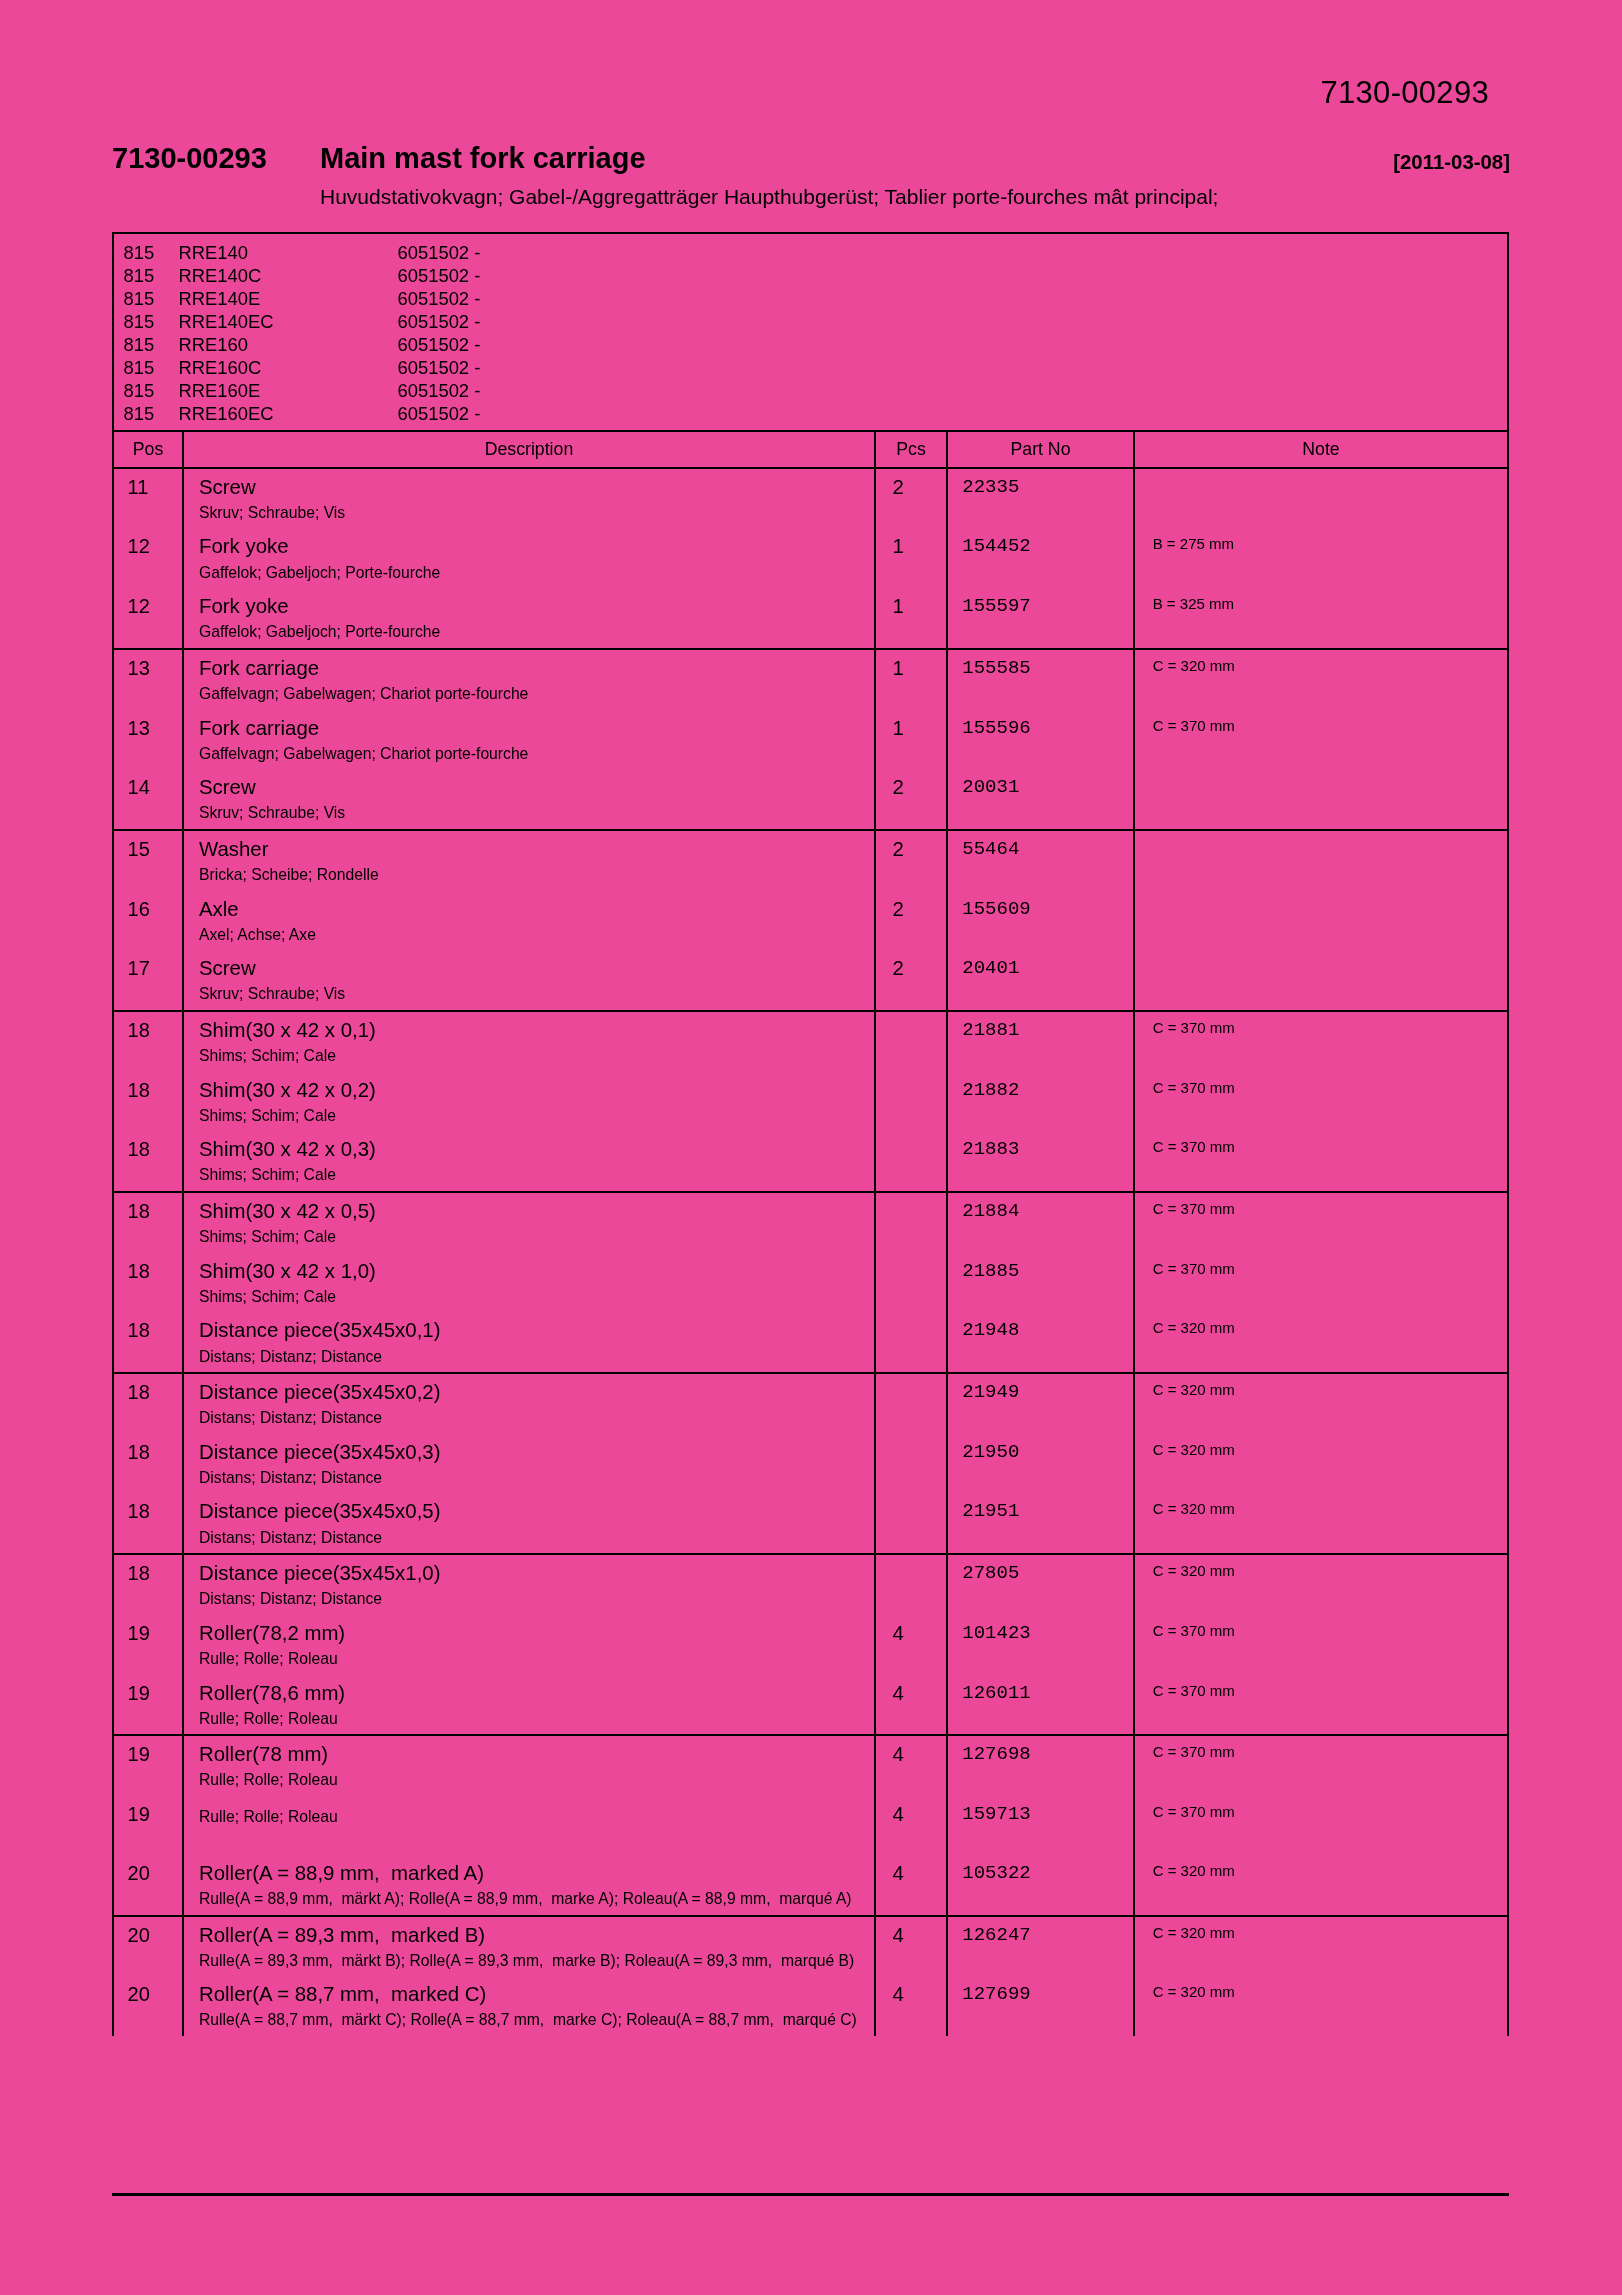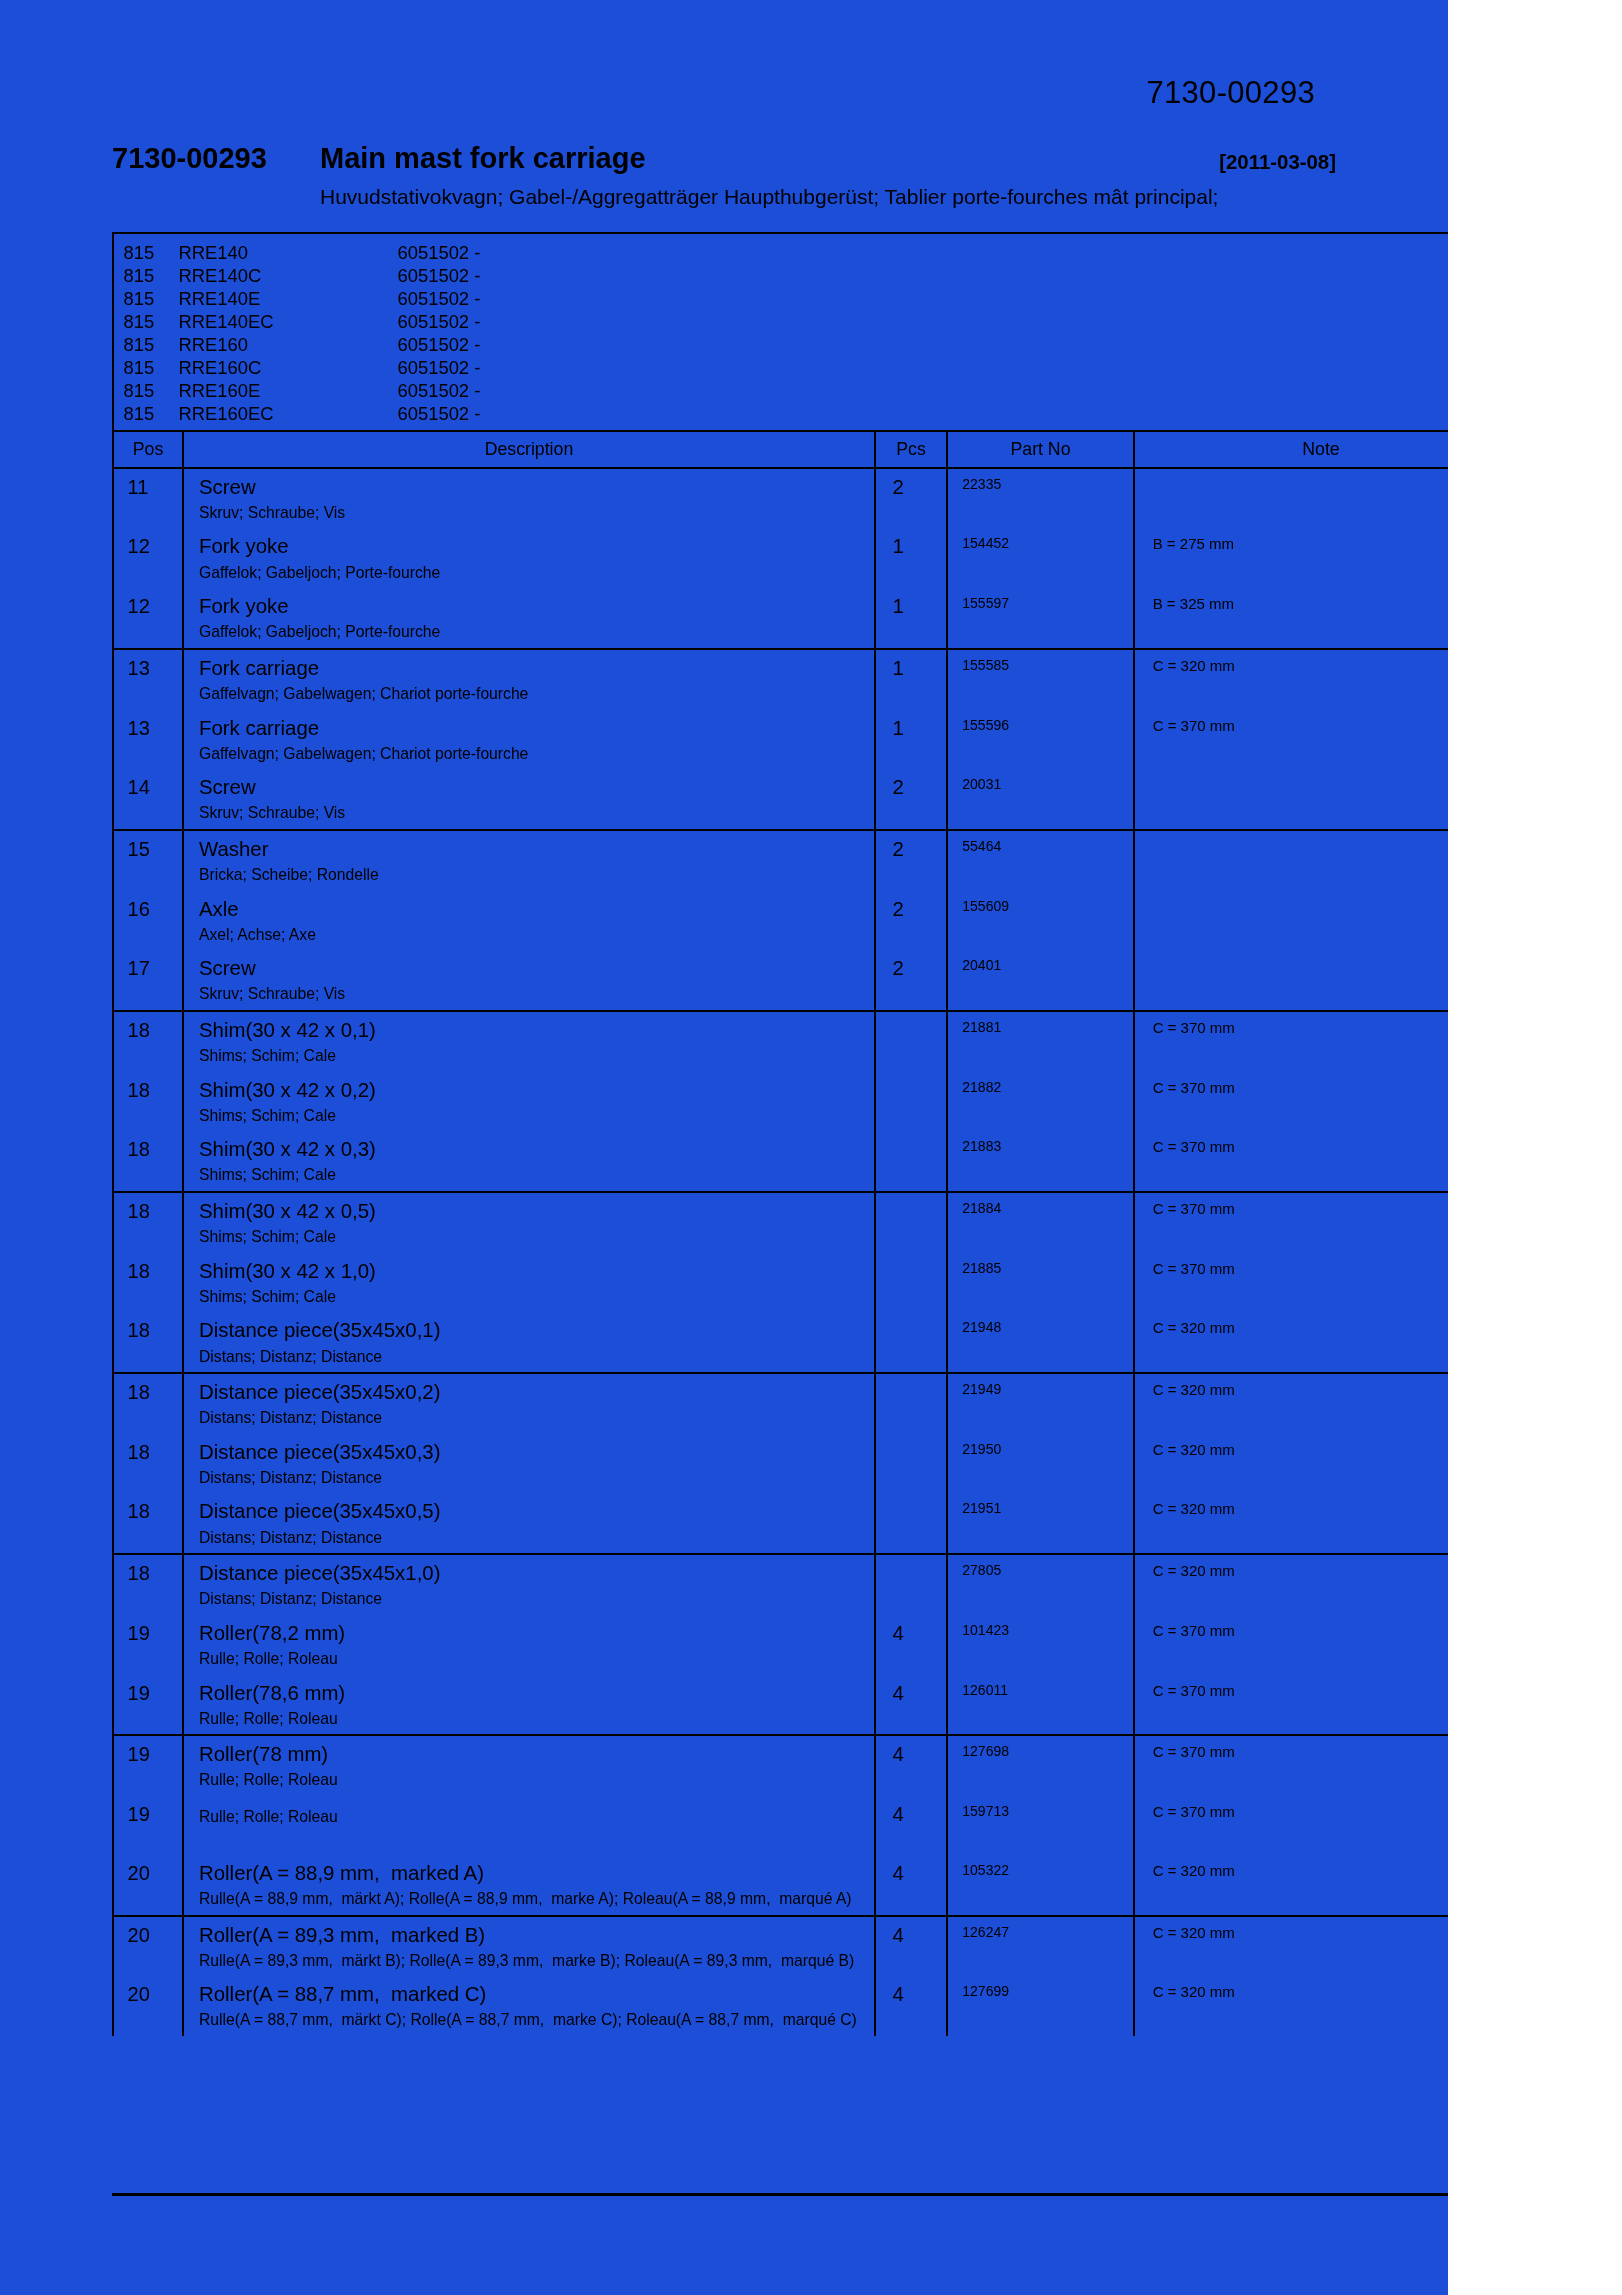--- a/index.html
+++ b/index.html
@@ -1,21 +1,21 @@
 <!DOCTYPE html>
 <html style="font-size:11px"><head>
 <meta charset="utf-8">
 <style>
   * { margin: 0; padding: 0; box-sizing: border-box; }
   html, body { background: #ffffff; }
   .page {
     position: relative;
-    width: 1448px;
+    width: 1622px;
     height: 2295px;
-    background: #1d4ed8;
+    background: #ec4899;
     color: #000000;
     font-family: "Liberation Sans", sans-serif;
     overflow: hidden;
   }
 
   
   .top-doc-number {
     position: absolute;
     top: 75px;
     right: 133px;
@@ -103,21 +103,21 @@
     min-height: 59px;
   }
   .body-row > div:not(:last-child) { border-right: 2px solid #000; }
   .body-row.rule-after { border-bottom: 2px solid #000; }
 
   .cell-pos  { padding: 6.8px 0 0 13.6px; font-size: 20px; }
   .cell-desc { padding: 6.8px 6.8px 0 15px; }
   .desc-main { font-size: 20.4px; line-height: 23px; white-space: pre-wrap; }
   .desc-sub  { font-size: 15.7px; line-height: 19px; margin-top: 4.1px; margin-bottom: 6.8px; white-space: pre-wrap; }
   .cell-pcs  { padding: 6.8px 0 0 16.4px; font-size: 20.4px; }
-  .cell-part { padding: 6.8px 0 0 14.3px; font-size: 14px; }
+  .cell-part { padding: 6.8px 0 0 14.3px; font-size: 19px; font-family: Liberation Mono, monospace; }
   .cell-note { padding: 6.8px 0 0 17.7px; font-size: 15px; }
 
   .footer-rule {
     position: absolute;
     left: 112px;
     top: 2193px;
     width: 1397px;
     height: 2.7px;
     background: #000;
   }

